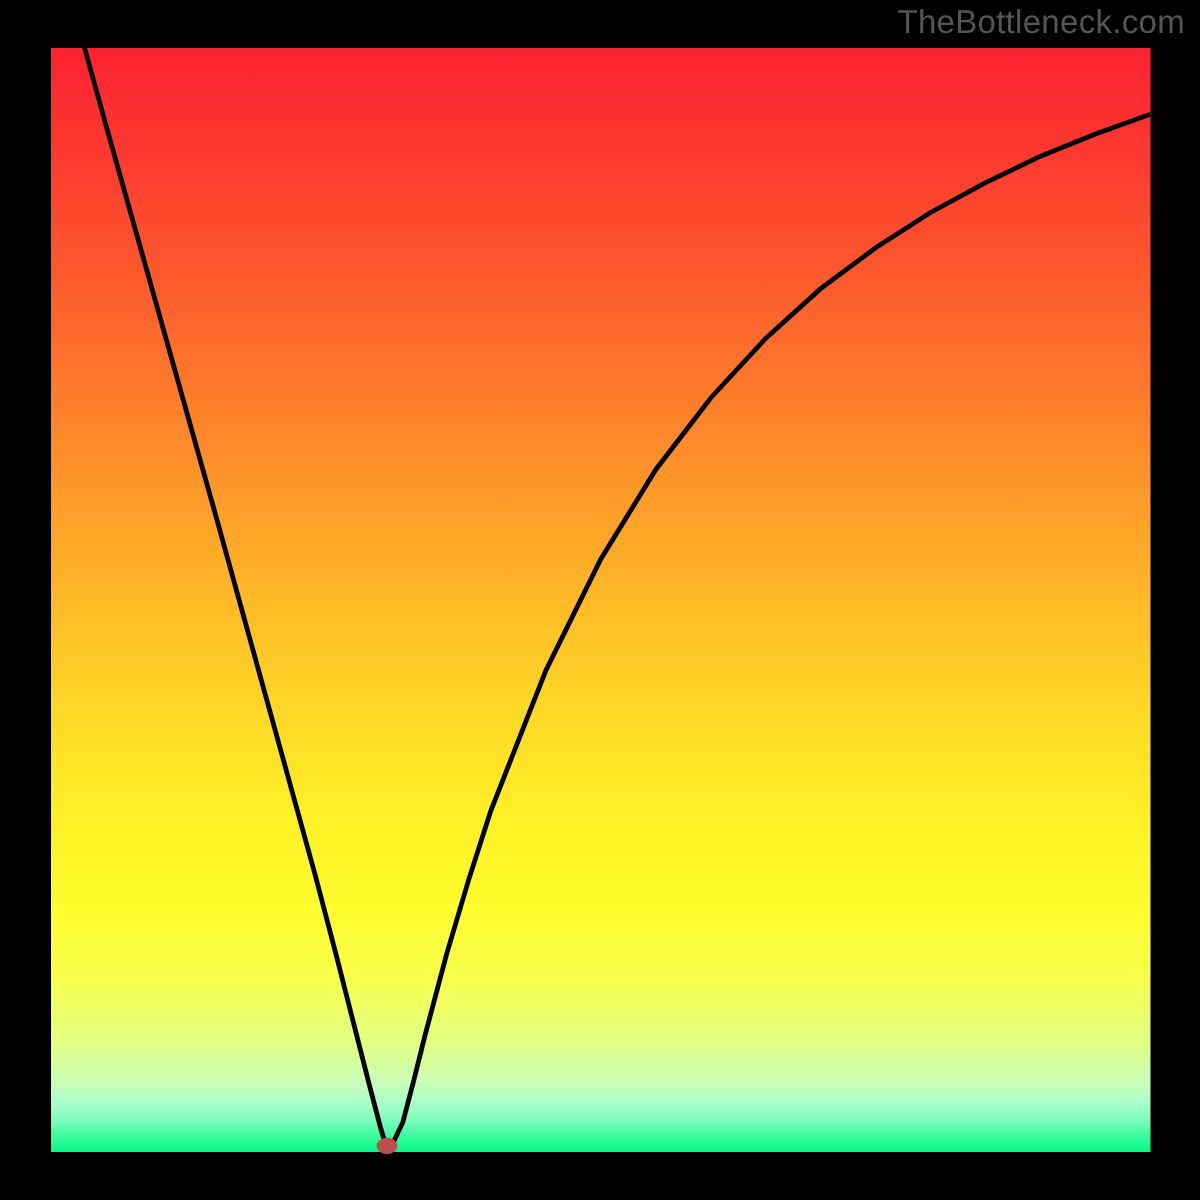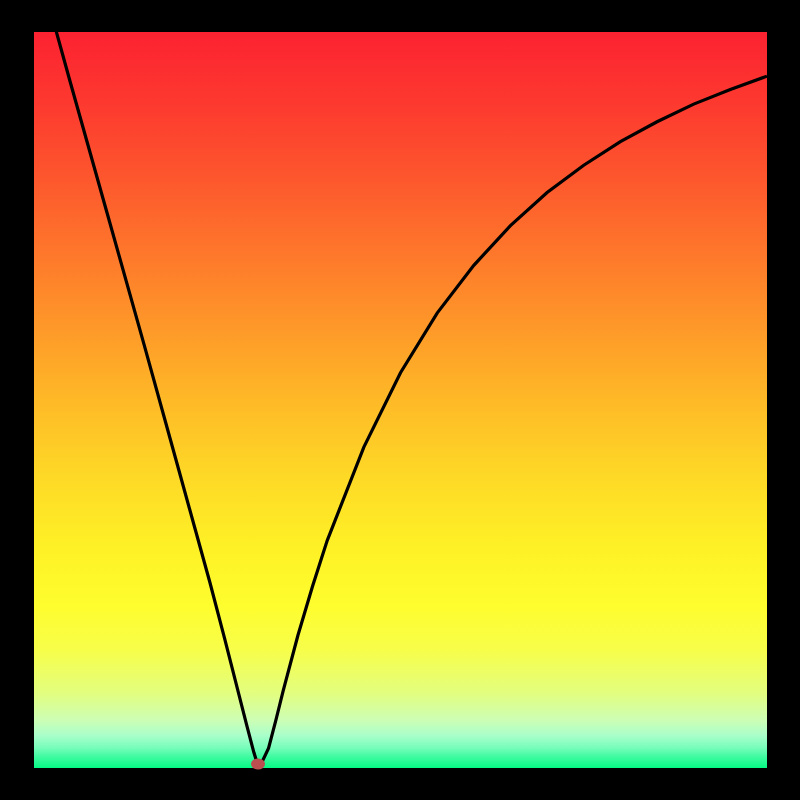--- a/index.html
+++ b/index.html
@@ -40,20 +40,21 @@
     background: #bb4f4f;
     transform: translate(-50%, -50%);
     z-index: 4;
   }
 </style>
 </head>
 <body>
 
 <div class="frame">
 
+  <div class="watermark">TheBottleneck.com</div>
 
   <svg class="plot" width="800" height="800" viewBox="0 0 800 800">
     <defs>
       <linearGradient id="bg-grad" x1="0" y1="0" x2="0" y2="1">
           <stop offset="0%" stop-color="#fc2231"></stop>
           <stop offset="10%" stop-color="#fd3a2f"></stop>
           <stop offset="20%" stop-color="#fd572d"></stop>
           <stop offset="30%" stop-color="#fe772b"></stop>
           <stop offset="40%" stop-color="#fe9829"></stop>
           <stop offset="50%" stop-color="#feb927"></stop>

